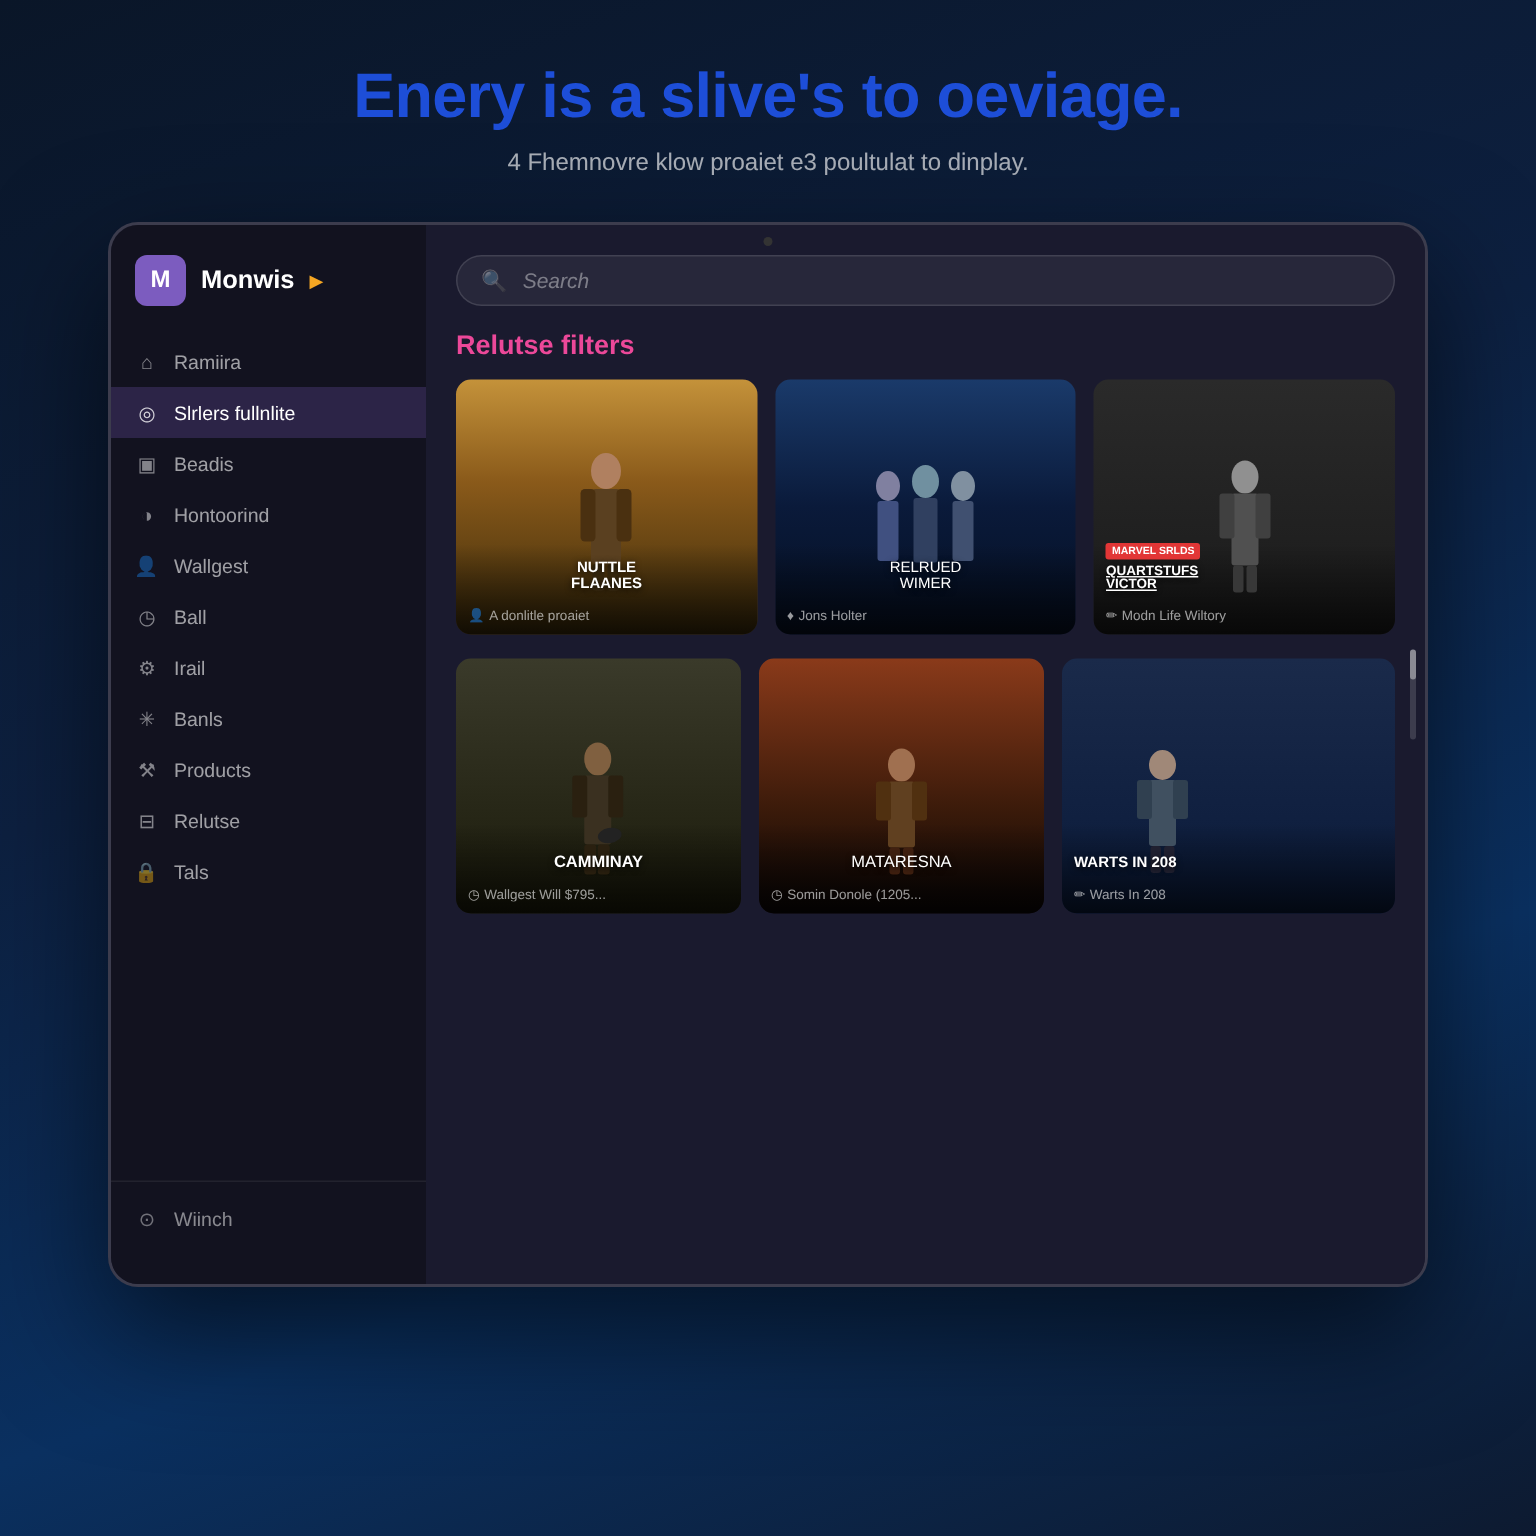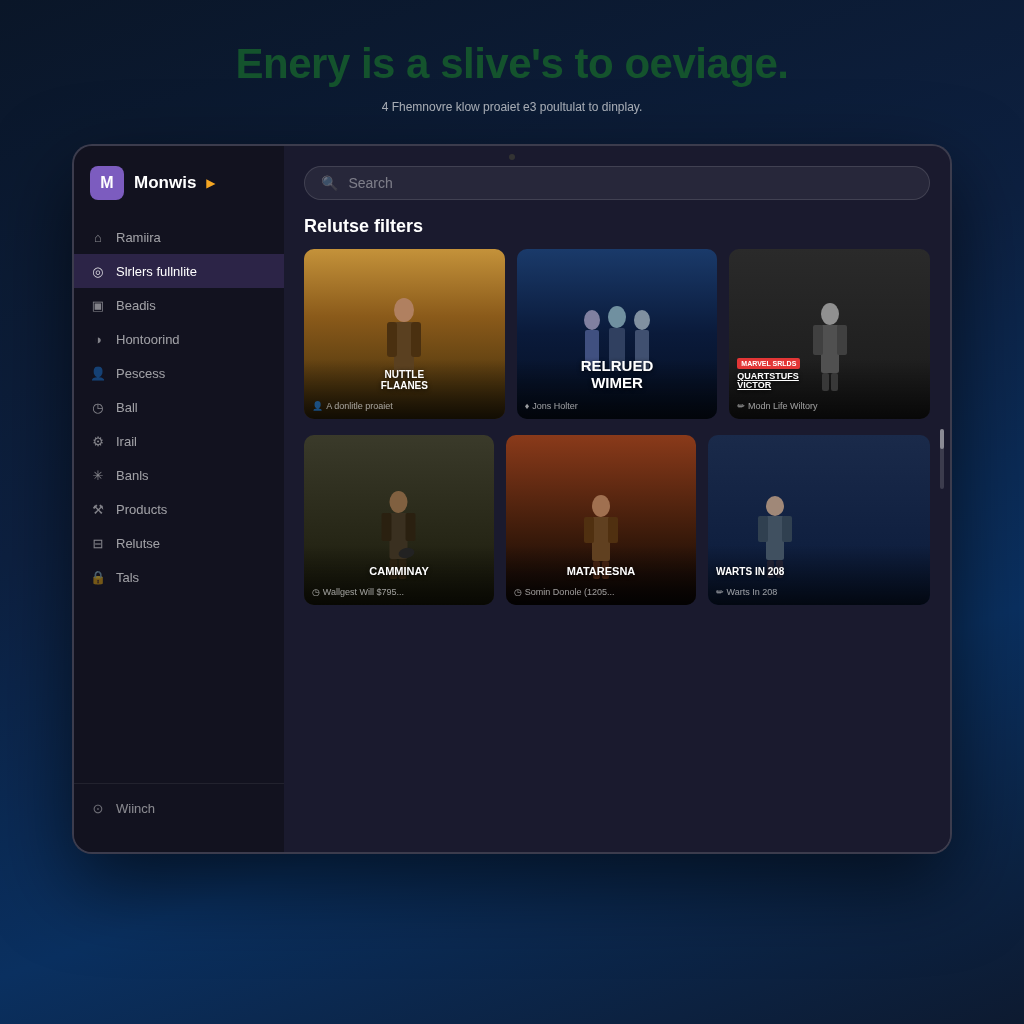--- a/index.html
+++ b/index.html
@@ -16,27 +16,27 @@
 
     
     .hero {
       text-align: center;
       padding: 40px 60px 30px;
       width: 100%;
     }
     .hero-title {
       font-size: 42px;
       font-weight: 900;
-      color: #14532d;
+      color: #1d4ed8;
       letter-spacing: -0.5px;
       line-height: 1.15;
       margin-bottom: 12px;
     }
     .hero-subtitle {
-      font-size: 12px;
+      font-size: 16px;
       color: rgba(255,255,255,0.65);
       font-weight: 400;
     }
 
     
     .tablet-frame {
       width: 880px;
       height: 710px;
       background: #1a1a2e;
       border-radius: 20px;
@@ -165,27 +165,28 @@
       padding: 8px 16px;
       width: 100%;
     }
     .search-icon {
       color: rgba(255,255,255,0.4);
       font-size: 14px;
     }
     .search-text {
       color: rgba(255,255,255,0.4);
       font-size: 14px;
+      font-style: italic;
     }
 
     
     .section-title {
       font-size: 18px;
       font-weight: 700;
-      color: #ffffff;
+      color: #ec4899;
       margin-bottom: 12px;
     }
 
     
     .movie-grid {
       display: flex;
       gap: 12px;
     }
 
     .movie-card {
@@ -314,21 +315,21 @@
       <div class="nav-item">
         <span class="nav-icon">▣</span>
         <span>Beadis</span>
       </div>
       <div class="nav-item">
         <span class="nav-icon">◑</span>
         <span>Hontoorind</span>
       </div>
       <div class="nav-item">
         <span class="nav-icon">👤</span>
-        <span>Pescess</span>
+        <span>Wallgest</span>
       </div>
       <div class="nav-item">
         <span class="nav-icon">◷</span>
         <span>Ball</span>
       </div>
       <div class="nav-item">
         <span class="nav-icon">⚙</span>
         <span>Irail</span>
       </div>
       <div class="nav-item">
@@ -391,21 +392,21 @@
           <div class="card-gradient-overlay"></div>
 
           <svg style="position:absolute;bottom:24px;left:50%;transform:translateX(-50%)" width="90" height="90" viewBox="0 0 90 90">
             <ellipse cx="20" cy="15" rx="8" ry="10" fill="#8080a0"></ellipse>
             <rect x="13" y="25" width="14" height="40" rx="2" fill="#405080"></rect>
             <ellipse cx="45" cy="12" rx="9" ry="11" fill="#7090a0"></ellipse>
             <rect x="37" y="23" width="16" height="43" rx="2" fill="#304060"></rect>
             <ellipse cx="70" cy="15" rx="8" ry="10" fill="#8090a0"></ellipse>
             <rect x="63" y="25" width="14" height="40" rx="2" fill="#405070"></rect>
           </svg>
-          <div class="movie-title-overlay" style="font-size:15px;font-weight:700;text-align:center;">RELRUED<br>WIMER</div>
+          <div class="movie-title-overlay" style="font-size:10px;font-weight:400;text-align:center;">RELRUED<br>WIMER</div>
           <div class="movie-subtitle-overlay">
             <span>♦</span>
             <span>Jons Holter</span>
           </div>
         </div>
 
         <div class="movie-card card-bg-3">
           <div class="card-gradient-overlay"></div>
           <svg style="position:absolute;bottom:24px;left:50%;transform:translateX(-50%)" width="50" height="95" viewBox="0 0 50 95">
             <ellipse cx="25" cy="14" rx="9" ry="11" fill="#909090"></ellipse>
@@ -450,21 +451,21 @@
         <div class="movie-card card-bg-5">
           <div class="card-gradient-overlay"></div>
           <svg style="position:absolute;bottom:22px;left:50%;transform:translateX(-50%)" width="50" height="90" viewBox="0 0 50 90">
             <ellipse cx="25" cy="13" rx="9" ry="11" fill="#a07050"></ellipse>
             <rect x="16" y="24" width="18" height="44" rx="2" fill="#604020"></rect>
             <rect x="8" y="24" width="10" height="26" rx="2" fill="#503010"></rect>
             <rect x="32" y="24" width="10" height="26" rx="2" fill="#503010"></rect>
             <rect x="17" y="68" width="7" height="18" rx="2" fill="#402010"></rect>
             <rect x="26" y="68" width="7" height="18" rx="2" fill="#402010"></rect>
           </svg>
-          <div class="movie-title-overlay" style="font-size:11px;font-weight:700;text-align:center;">MATARESNA</div>
+          <div class="movie-title-overlay" style="font-size:11px;font-weight:400;text-align:center;">MATARESNA</div>
           <div class="movie-subtitle-overlay">
             <span>◷</span>
             <span>Somin Donole (1205...</span>
           </div>
         </div>
 
         <div class="movie-card card-bg-6">
           <div class="card-gradient-overlay"></div>
           <svg style="position:absolute;bottom:22px;left:30%;transform:translateX(-50%)" width="50" height="90" viewBox="0 0 50 90">
             <ellipse cx="25" cy="13" rx="9" ry="10" fill="#a08878"></ellipse>

